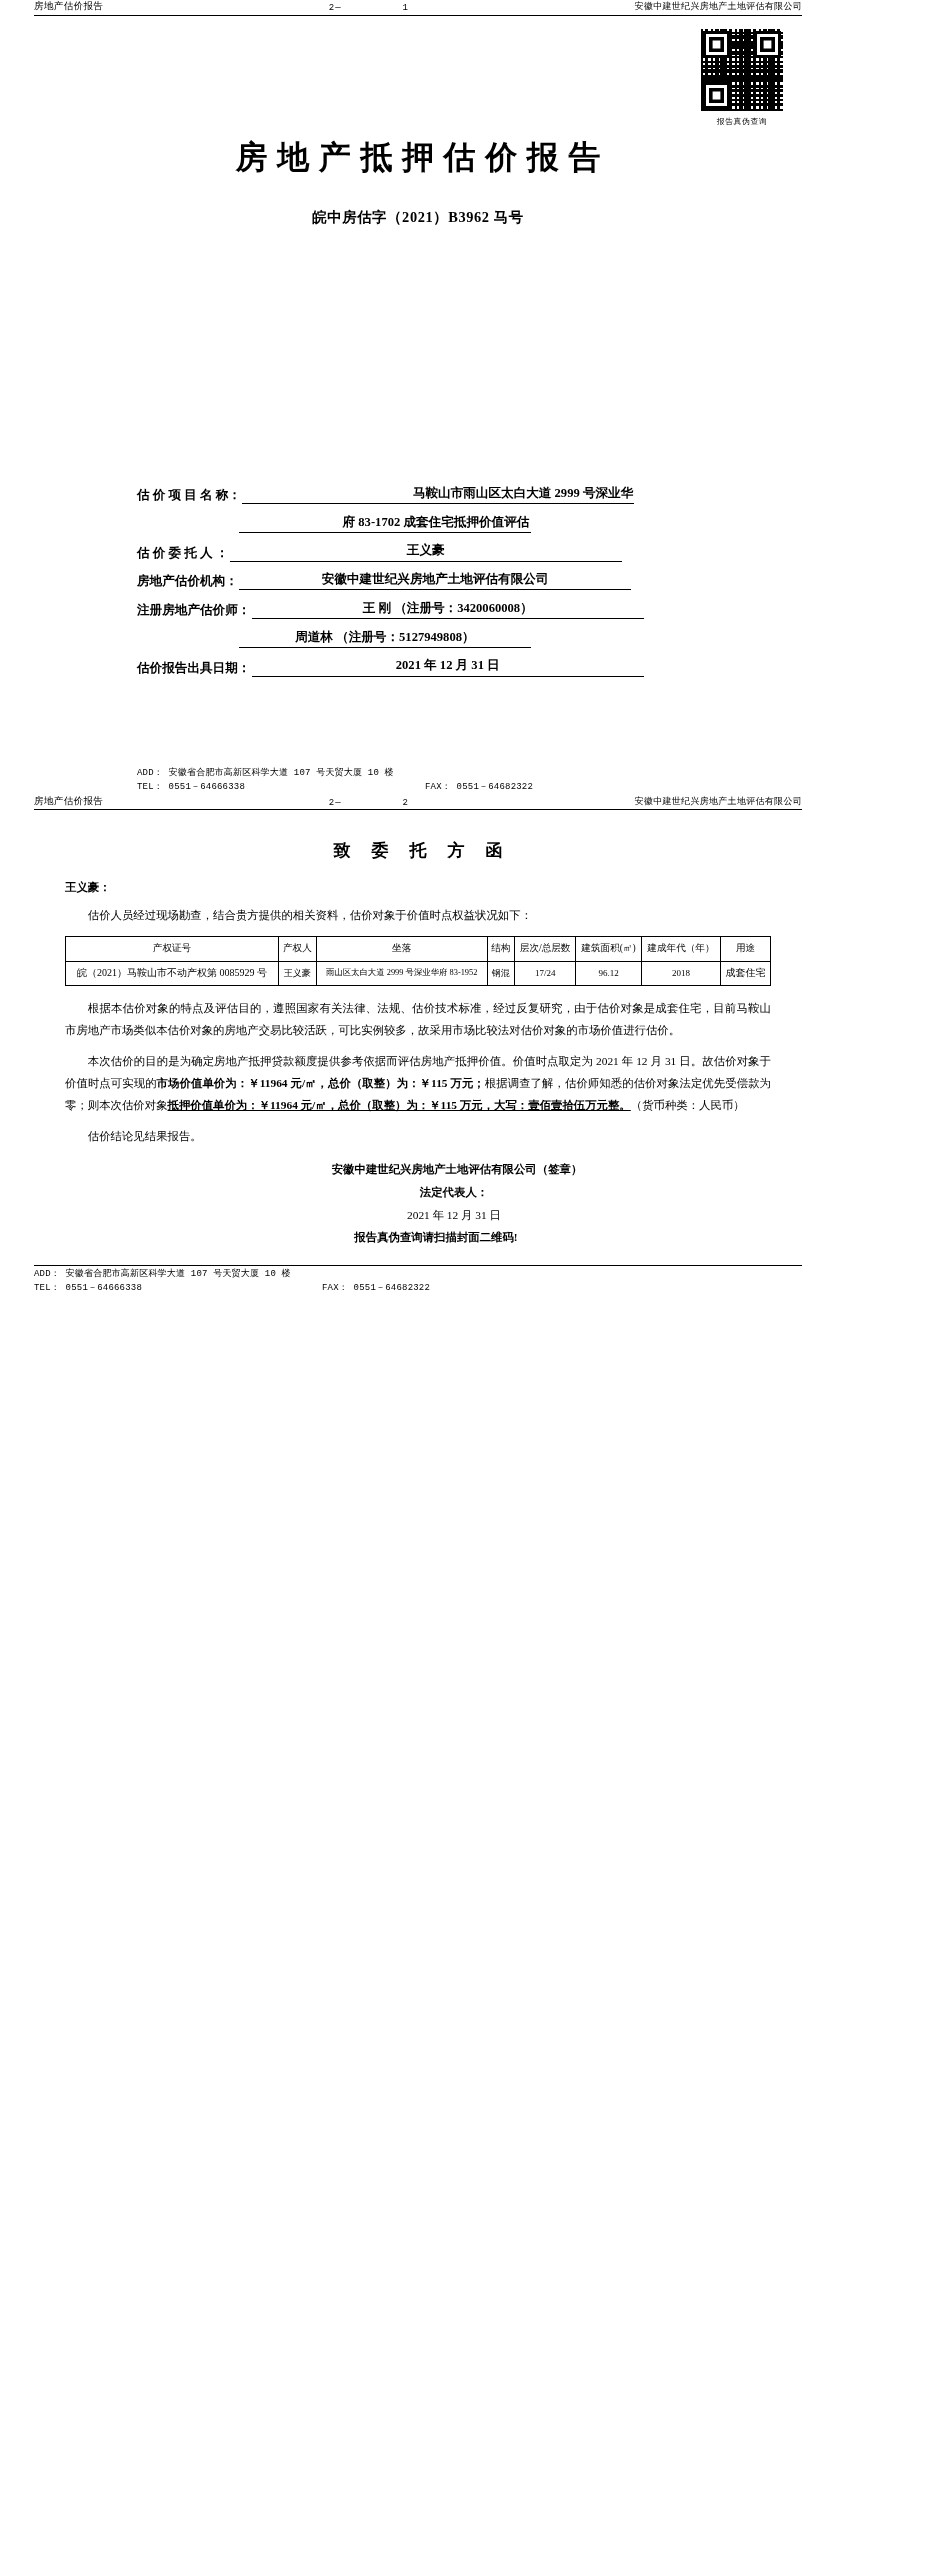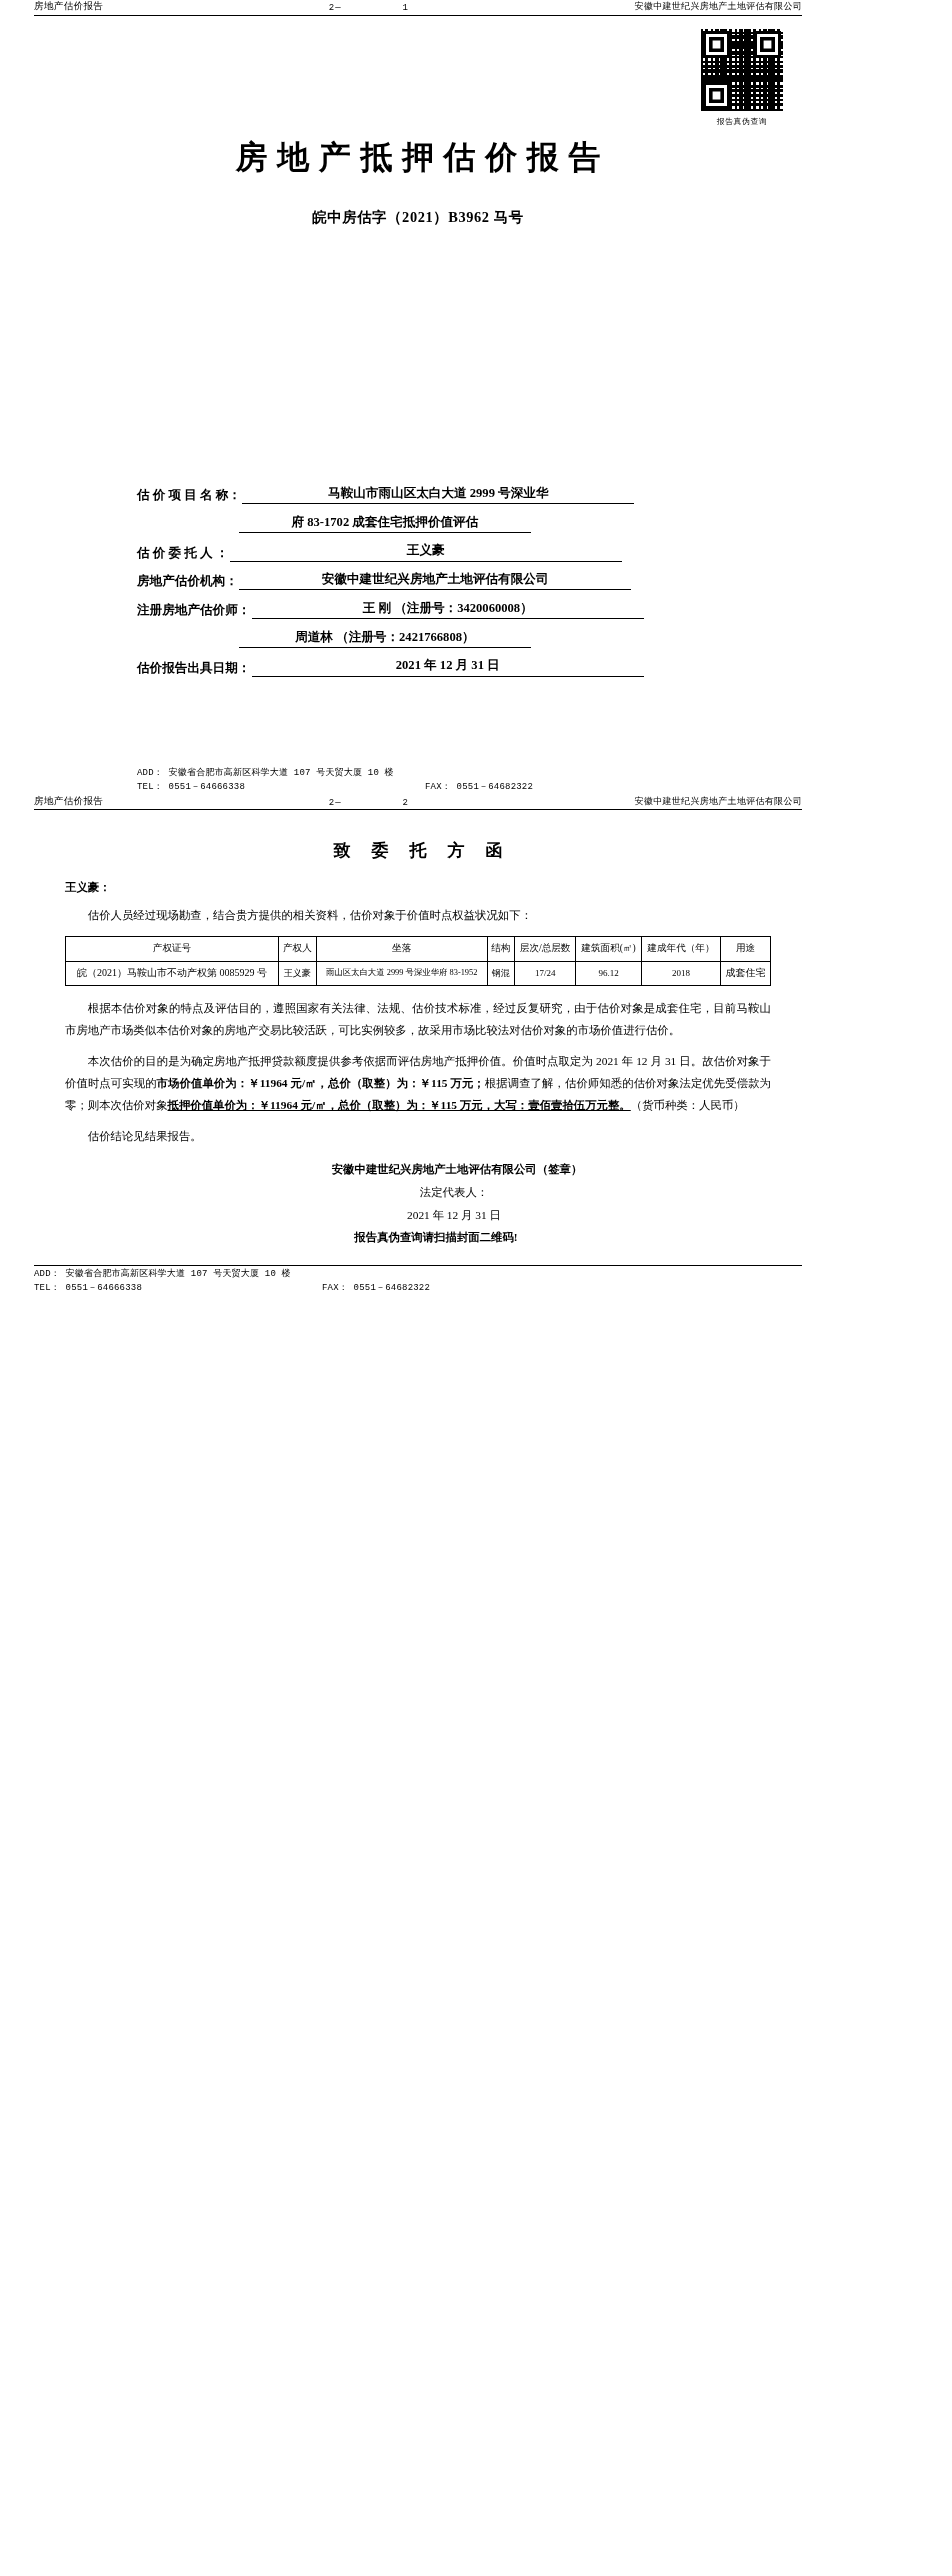--- a/index.html
+++ b/index.html
@@ -130,21 +130,21 @@
   }
   .cf-label {
     font-weight: bold;
     white-space: nowrap;
     flex: 0 0 auto;
   }
   .cf-val {
     font-weight: bold;
     border-bottom: 0.9px solid #000;
     flex: 1 1 auto;
-    text-align: center;
+    text-align: right;
     padding: 0 1.2px 1.2px 1.2px;
     margin-left: 1.2px;
     max-width: 390px;
   }
   .cf-val.center { text-align: center; }
   .cf-cont {
     display: flex;
     padding-left: 103px;
     margin-bottom: 9.6px;
   }
@@ -196,21 +196,21 @@
   table.prop th { font-weight: normal; font-size: 9.6px; }
   table.prop td.addr { font-size: 8.4px; }
   table.prop td.small { font-size: 10px; line-height: 1.4; }
 
   .sign-block {
     font-size: 11.4px;
     line-height: 2.0;
     margin: 10.8px 31px 0 31px;
   }
   .sign-line { text-align: center; font-weight: bold; padding-left: 78px; }
-  .sign-line2 { text-align: center; font-weight: normal; padding-left: 72px; }
+  .sign-line2 { text-align: center; font-weight: bold; padding-left: 72px; }
   .sign-date { text-align: center; padding-left: 72px; }
   .sign-note { text-align: center; font-weight: bold; padding-left: 36px; }
 
   .foot-rule {
     border-top: 0.9px solid #000;
     margin-top: 15.6px;
     padding-top: 2.4px;
   }
   .spacer-lg { height: 24px; }
 </style>
@@ -261,21 +261,21 @@
         <span class="cf-val center">安徽中建世纪兴房地产土地评估有限公司</span>
       </div>
 
       <div class="cf-row">
         <span class="cf-label">注册房地产估价师：</span>
         <span class="cf-val center">王   刚   （注册号：3420060008）</span>
       </div>
 
       <div class="cf-cont">
         <span class="spacer"></span>
-        <span class="cf-val center">周道林  （注册号：2421766808）</span>
+        <span class="cf-val center">周道林  （注册号：5127949808）</span>
       </div>
 
       <div class="cf-row">
         <span class="cf-label">估价报告出具日期：</span>
         <span class="cf-val center">2021 年 12 月 31 日</span>
       </div>
 
     </div>
 
     <div class="cover-foot">

